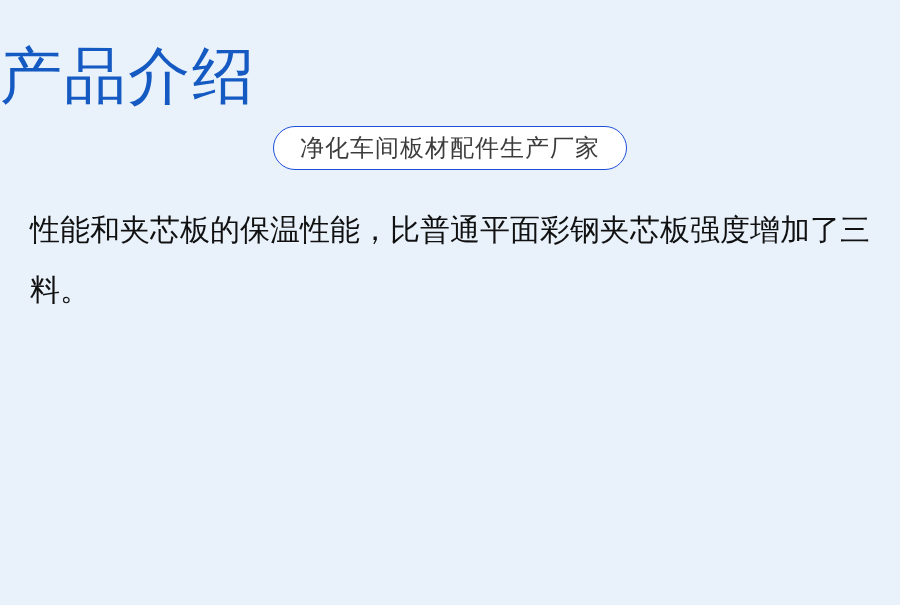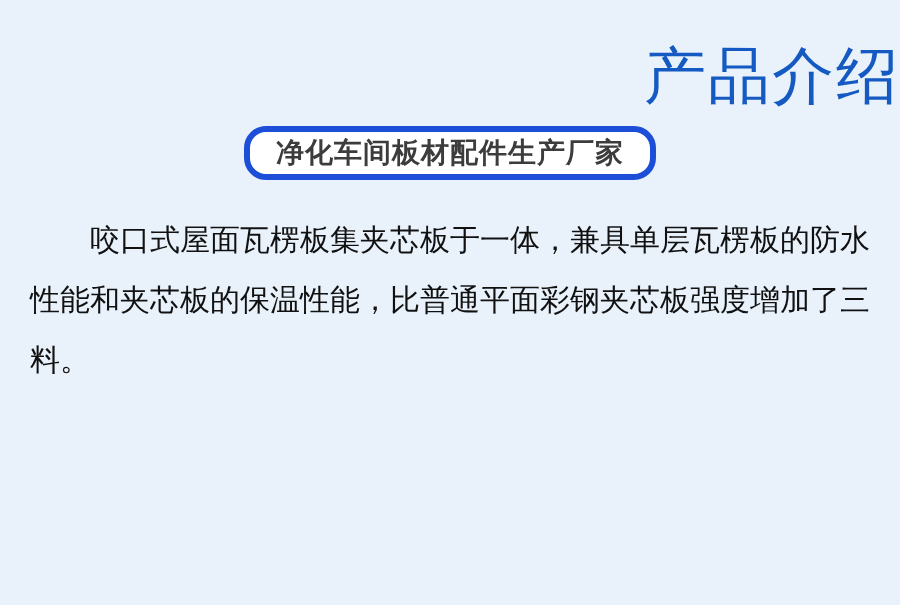--- a/index.html
+++ b/index.html
@@ -13,42 +13,41 @@
     font-family: "Liberation Sans", "DejaVu Sans", sans-serif;
     color: #111111;
   }
   .page {
     width: 900px;
     height: 605px;
     position: relative;
   }
   .page-title {
     margin-top: 42px;
-    text-align: right;
+    text-align: left;
     font-size: 62px;
     line-height: 1.1;
     font-weight: 300;
     letter-spacing: 2px;
     color: #155ac2;
   }
   .badge-row {
     margin-top: 16px;
     text-align: center;
   }
   .subtitle-badge {
     display: inline-block;
     background: #ffffff;
-    border: 6px solid #1d4ed8;
+    border: 1px solid #1d4ed8;
     border-radius: 22px;
     padding: 6px 26px;
-    font-size: 28px;
+    font-size: 24px;
     line-height: 30px;
     letter-spacing: 1px;
     color: #3c3c3c;
-    font-weight: bold;
   }
   .description {
     margin: 30px 30px 0 30px;
     font-size: 30px;
     line-height: 60px;
     color: #111111;
   }
   .desc-line {
     text-align: justify;
     text-align-last: justify;
@@ -67,18 +66,17 @@
 
 <div class="page">
 
   <h1 class="page-title">产品介绍</h1>
 
   <div class="badge-row">
     <span class="subtitle-badge">净化车间板材配件生产厂家</span>
   </div>
 
   <div class="description">
-    <div class="desc-line first">咬口式屋面瓦楞板集夹芯板于一体，兼具单层瓦楞板的防水</div>
     <div class="desc-line">性能和夹芯板的保温性能，比普通平面彩钢夹芯板强度增加了三</div>
     <div class="desc-line last">料。</div>
   </div>
 
 </div>
 
 </body></html>

